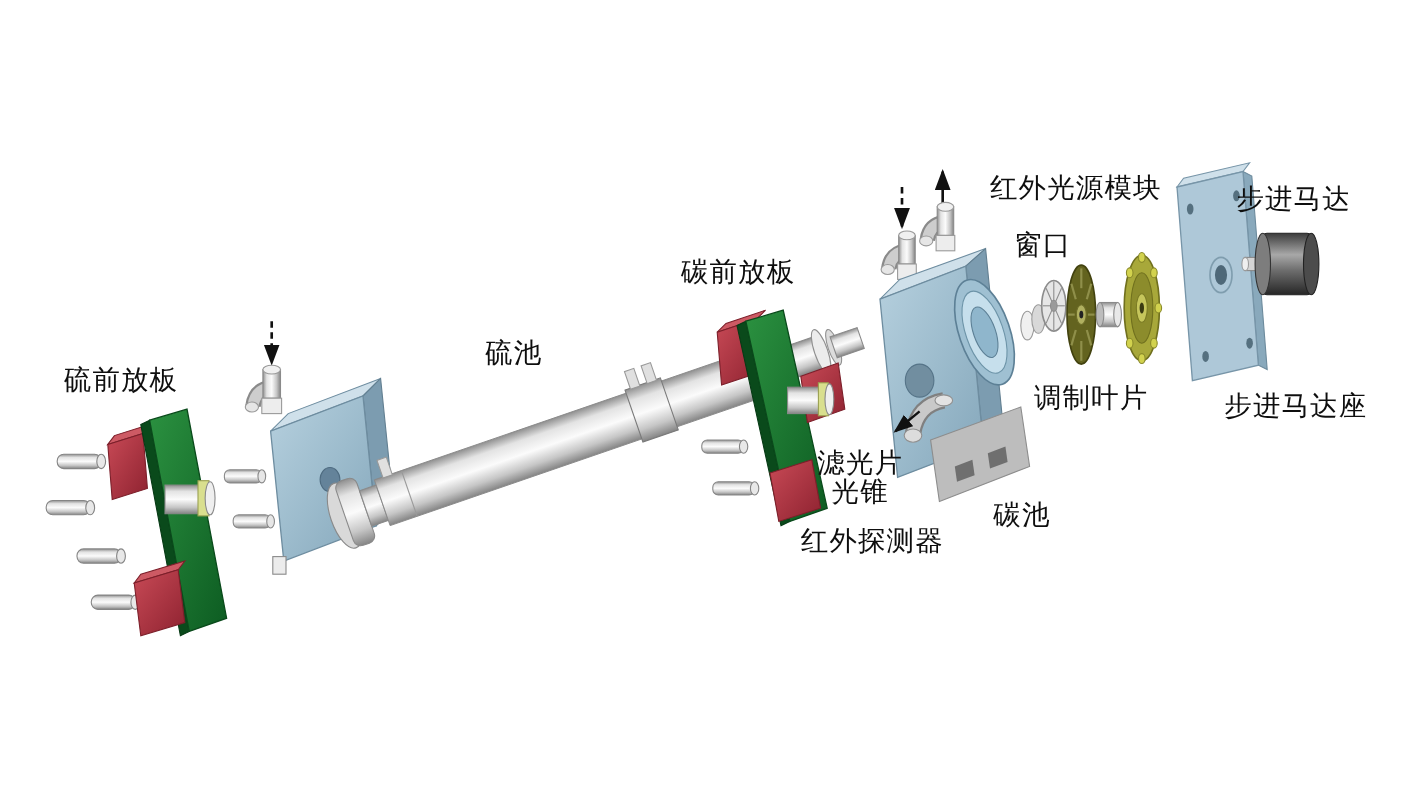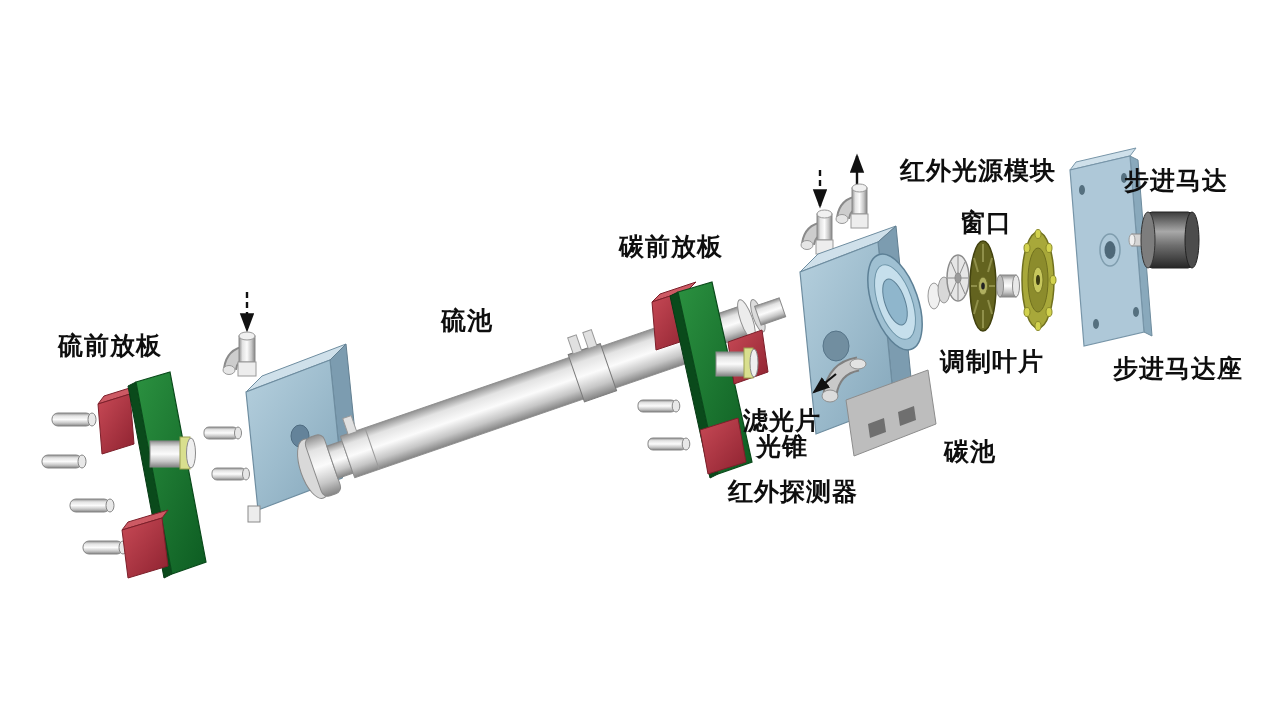--- a/index.html
+++ b/index.html
@@ -1,19 +1,19 @@
 <!DOCTYPE html>
 <html><head>
 <meta charset="utf-8">
 <style>
   html,body{margin:0;padding:0;background:#fff;}
   #stage{position:relative;width:1280px;height:720px;background:#ffffff;overflow:hidden;
          font-family:"DejaVu Sans","Liberation Sans",sans-serif;}
   #stage svg{position:absolute;left:0;top:0;}
-  .lbl{position:absolute;color:#0e0e0e;font-size:25px;font-weight:700;letter-spacing:1px;
+  .lbl{position:absolute;color:#0e0e0e;font-size:25px;font-weight:400;letter-spacing:1px;
        white-space:nowrap;line-height:1;}
 </style>
 </head>
 <body>
 
 <div id="stage">
 
 <svg width="1280" height="720" viewBox="0 0 1280 720">
   <defs>
     <linearGradient id="gMetalV" x1="0" y1="0" x2="0" y2="1">
@@ -282,21 +282,21 @@
       <ellipse cx="1192" cy="240" rx="7" ry="28" fill="#4c4c4c" stroke="#222"></ellipse>
     </g>
   </g>
 </svg>
 
 <div class="lbl" style="left:58px;  top:333px;">硫前放板</div>
 <div class="lbl" style="left:441px; top:308px;">硫池</div>
 <div class="lbl" style="left:619px; top:234px;">碳前放板</div>
 <div class="lbl" style="left:900px; top:158px;">红外光源模块</div>
 <div class="lbl" style="left:1124px;top:168px;">步进马达</div>
-<div class="lbl" style="left:960px; top:210px;">窗口</div>
+<div class="lbl" style="left:922px; top:210px;">窗口</div>
 <div class="lbl" style="left:940px; top:349px;">调制叶片</div>
 <div class="lbl" style="left:1113px;top:356px;">步进马达座</div>
 <div class="lbl" style="left:743px; top:408px;">滤光片</div>
 <div class="lbl" style="left:756px; top:434px;">光锥</div>
 <div class="lbl" style="left:728px; top:479px;">红外探测器</div>
-<div class="lbl" style="left:903px; top:439px;margin-left:41px;">碳池</div>
+<div class="lbl" style="left:903px; top:455px;">碳池</div>
 
 </div>
 
 </body></html>

